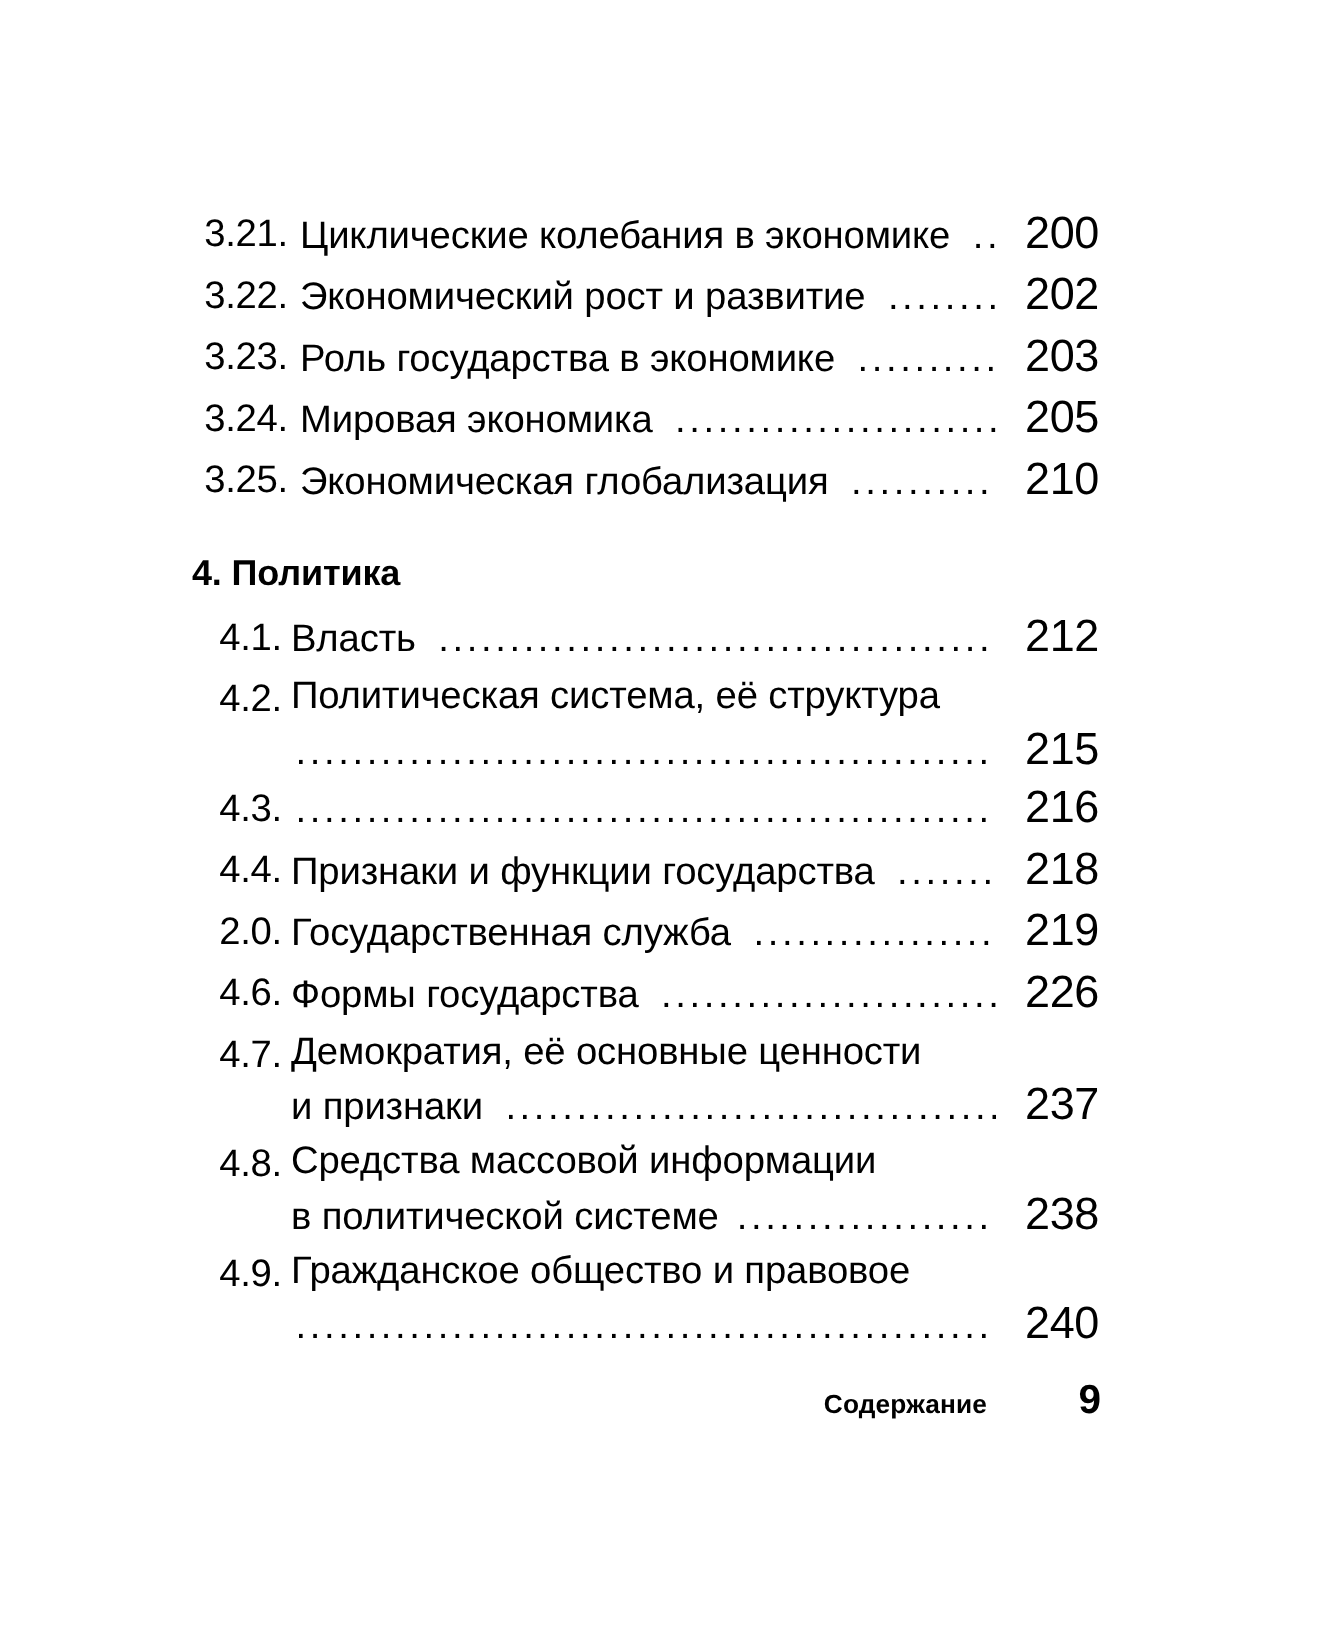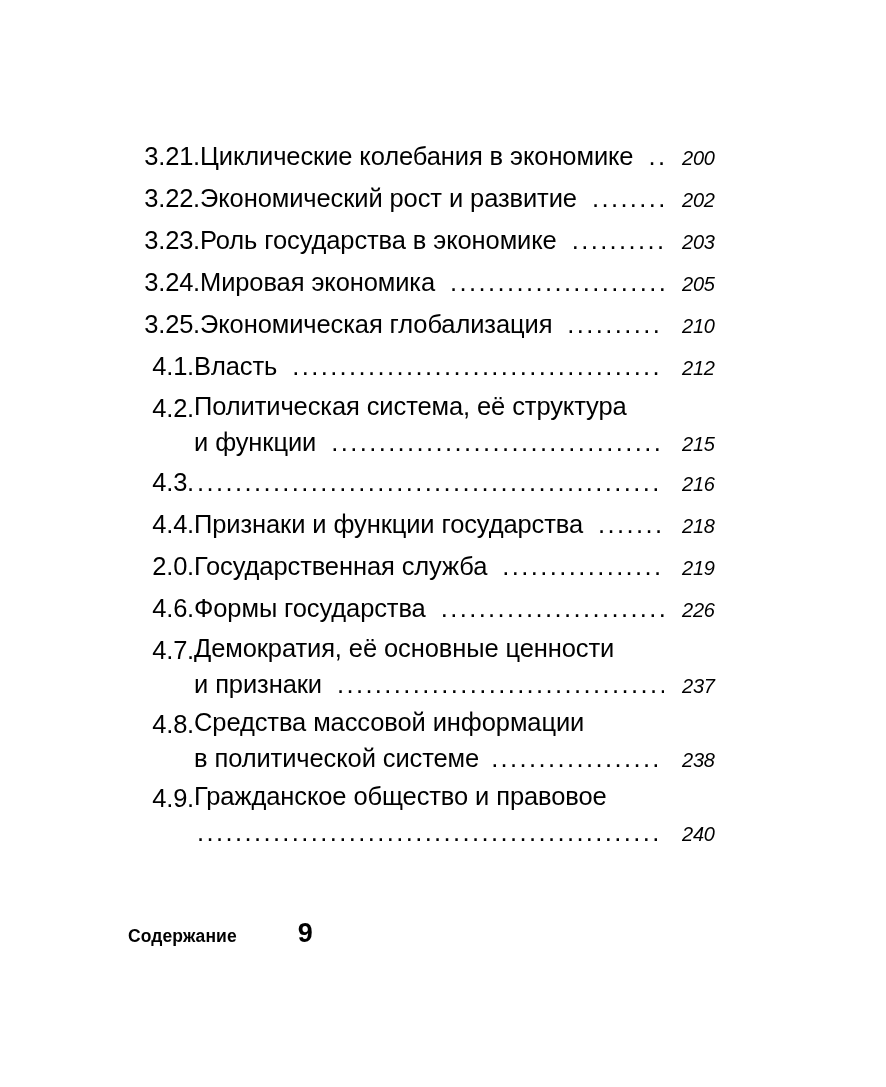--- a/index.html
+++ b/index.html
@@ -39,21 +39,21 @@
     display: flex;
     align-items: flex-start;
     font-size: 25.5px;
     line-height: 40px;
     letter-spacing: -0.1px;
     white-space: nowrap;
   }
 
   .entry .num {
     flex: 0 0 auto;
-    text-align: right;
+    text-align: center;
     font-size: 25.5px;
     letter-spacing: -0.2px;
   }
 
   
   .group-3 .num {
     width: 72px;
   }
   
   .group-4 .num {
@@ -91,26 +91,25 @@
     font-size: 25.5px;
     min-width: 6px;
   }
   
   .leader.flush {
     margin-left: 0;
   }
 
   .pageno {
     flex: 0 0 auto;
-    text-align: left;
+    text-align: center;
     min-width: 52px;
     padding-left: 5px;
-    font-size: 20px;
+    font-size: 30px;
     letter-spacing: -0.2px;
-    font-style: italic;
   }
 
   
   .cont {
     padding-left: 0;
   }
 
   .section-head {
     font-size: 24px;
     font-weight: bold;
@@ -122,20 +121,21 @@
 
   .entry + .entry { margin-top: 0; }
 
   .footer {
     position: absolute;
     left: 128px;
     top: 918px;
     width: 606px;
     display: flex;
     align-items: baseline;
+    justify-content: flex-end;
   }
   .footer-label {
     font-size: 17.5px;
     font-weight: bold;
     letter-spacing: 0.1px;
   }
   .footer-page {
     font-size: 27px;
     font-weight: bold;
     margin-left: 58px;
@@ -198,40 +198,40 @@
       <span class="num">3.25.</span>
       <span class="body">
         <span class="line">
           <span class="label">Экономическая глобализация</span>
           <span class="leader">...........................................................................</span>
           <span class="pageno">210</span>
         </span>
       </span>
     </div>
 
+    <div class="section-head">4. Политика</div>
 
     <div class="entry group-4">
       <span class="num">4.1.</span>
       <span class="body">
         <span class="line">
           <span class="label">Власть</span>
           <span class="leader">...........................................................................</span>
           <span class="pageno">212</span>
         </span>
       </span>
     </div>
 
     <div class="entry group-4">
       <span class="num">4.2.</span>
       <span class="body">
         <span class="line tight">
           <span class="label">Политическая система, её структура</span>
         </span>
         <span class="line tight cont">
-          <span class="label">и функции</span>
           <span class="leader">...........................................................................</span>
           <span class="pageno">215</span>
         </span>
       </span>
     </div>
 
     <div class="entry group-4">
       <span class="num">4.3.</span>
       <span class="body">
         <span class="line">

